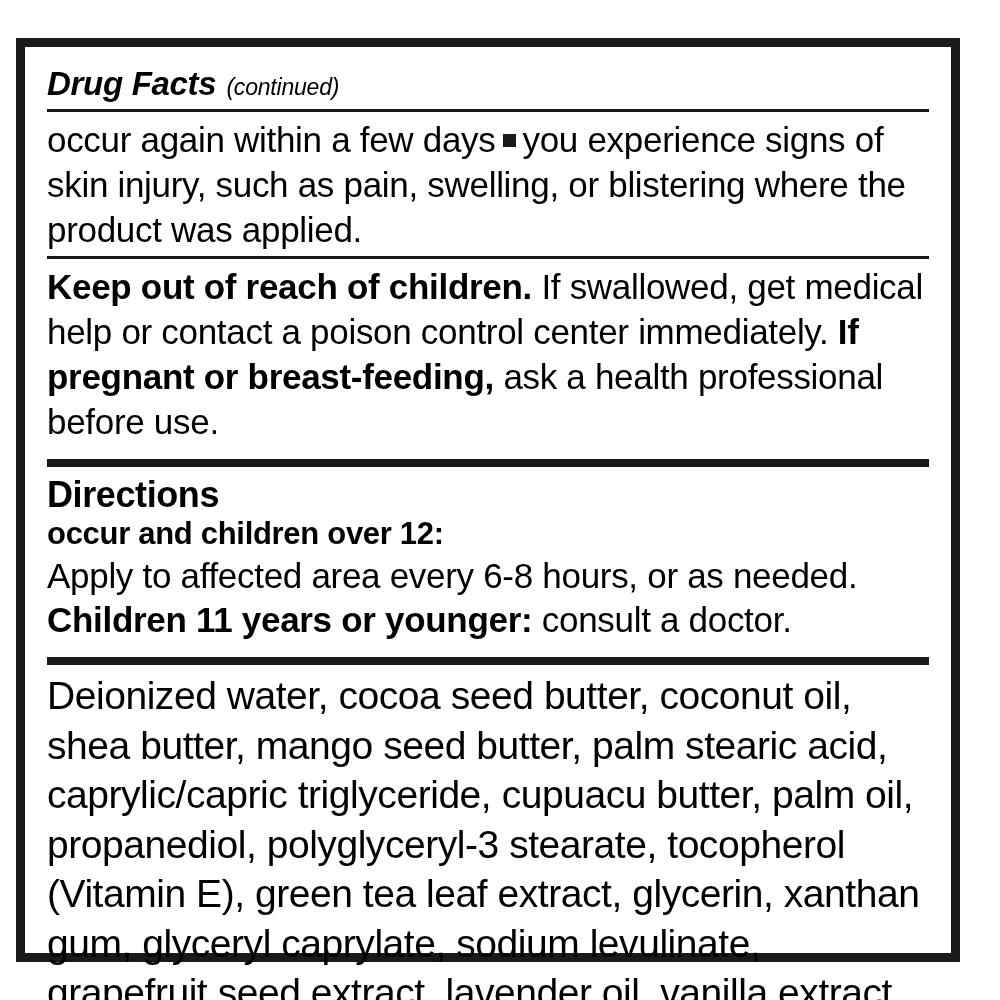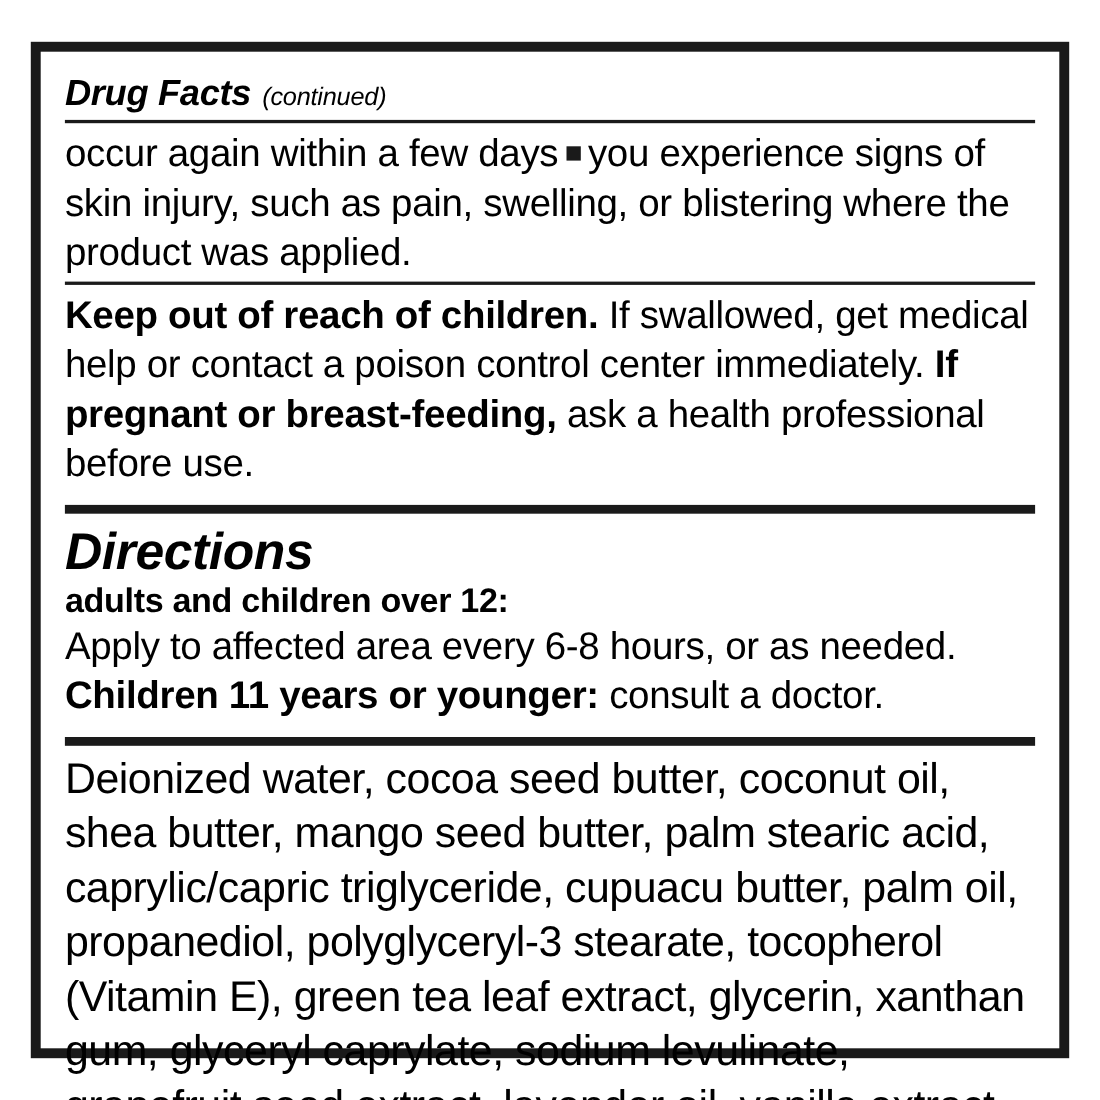--- a/index.html
+++ b/index.html
@@ -11,21 +11,21 @@
     width: 1000px;
     height: 1000px;
     font-family: "Liberation Sans", sans-serif;
     color: #000000;
     -webkit-font-smoothing: antialiased;
   }
 
   .panel {
     box-sizing: border-box;
     position: absolute;
-    left: 28px;
+    left: 16px;
     top: 38px;
     width: 944px;
     height: 924px;
     border: 9px solid #1a1a1a;
     background: #ffffff;
     padding: 16px 22px 10px 22px;
   }
 
   .inner {
     box-sizing: border-box;
@@ -79,23 +79,22 @@
     margin: 0 7px 4px 7px;
     vertical-align: middle;
   }
 
   .block {
     padding-bottom: 4px;
   }
 
   
   .section-head {
-    font-size: 47px;
+    font-size: 36px;
     font-weight: bold;
-    font-style: italic;
     letter-spacing: -0.4px;
     line-height: 1.12;
     padding-top: 2px;
   }
 
   .sub-bold {
     font-size: 31px;
     font-weight: bold;
     line-height: 1.25;
     letter-spacing: -0.3px;
@@ -127,21 +126,21 @@
     <div class="rule-thin"></div>
 
     <div class="block body-text">
       <b>Keep out of reach of children.</b><span> If swallowed, get medical help or contact a poison control center immediately. </span><b>If pregnant or breast-feeding,</b><span> ask a health professional before use.</span>
     </div>
 
     <div class="rule-thick"></div>
 
     <div class="block">
       <div class="section-head">Directions</div>
-      <div class="sub-bold">adults and children over 12:</div>
+      <div class="sub-bold">occur and children over 12:</div>
       <div class="body-text">Apply to affected area every 6-8 hours, or as needed.</div>
       <div class="body-text"><b>Children 11 years or younger:</b><span> consult a doctor.</span></div>
     </div>
 
     <div class="rule-thick"></div>
 
     <div class="block">
       <div class="ingredients">Deionized water, cocoa seed butter, coconut oil, shea butter, mango seed butter, palm stearic acid, caprylic/capric triglyceride, cupuacu butter, palm oil, propanediol, polyglyceryl-3 stearate, tocopherol (Vitamin E), green tea leaf extract, glycerin, xanthan gum, glyceryl caprylate, sodium levulinate, grapefruit seed extract, lavender oil, vanilla extract.</div>
     </div>
 

